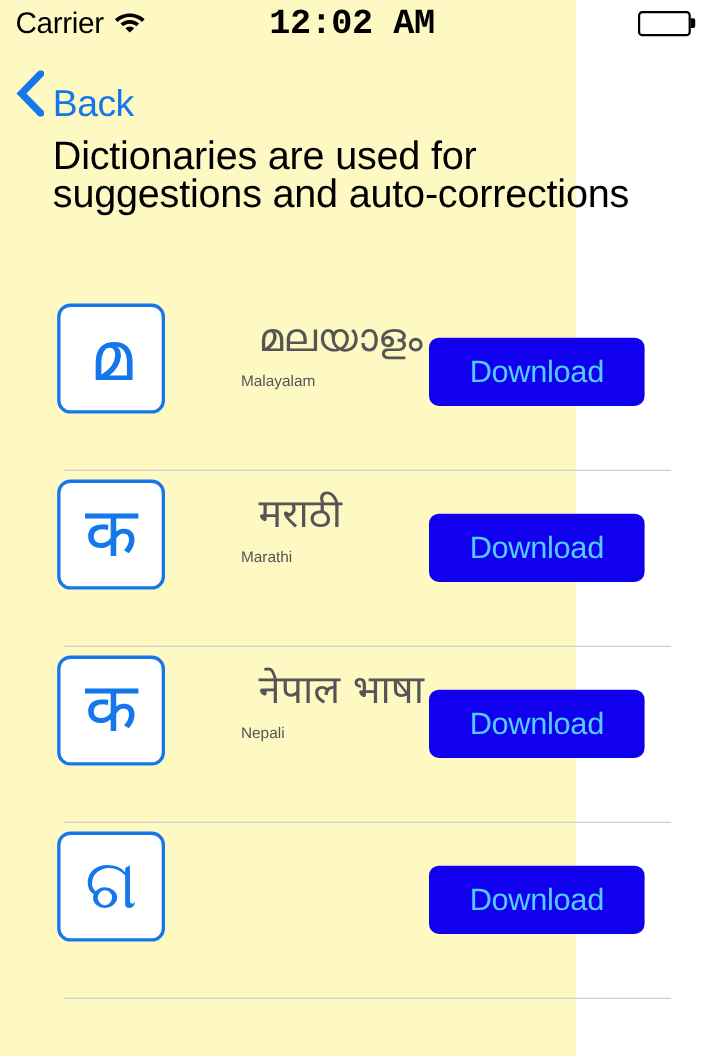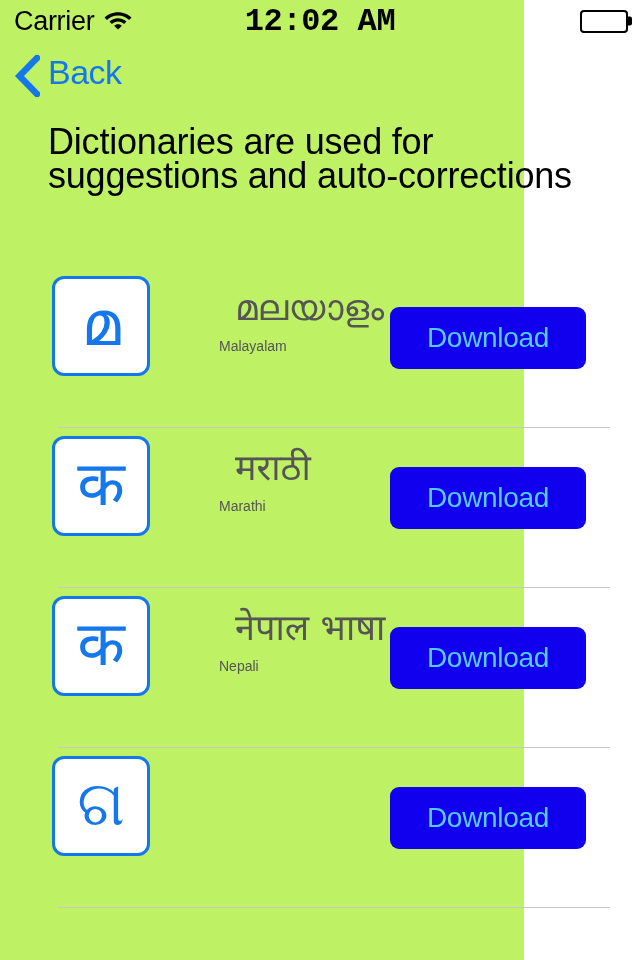--- a/index.html
+++ b/index.html
@@ -9,21 +9,21 @@
     height: 960px;
     background: #ffffff;
     font-family: "Liberation Sans", "DejaVu Sans", sans-serif;
     overflow: hidden;
   }
 
   #app {
     position: relative;
     width: 524px;
     height: 960px;
-    background: #bef264;
+    background: #fef9c3;
   }
 
   
   .status-bar {
     position: absolute;
     top: 0; left: 0;
     width: 640px;
     height: 42px;
     display: flex;
     align-items: center;
@@ -90,21 +90,21 @@
     top: 55px;
     left: 0;
     width: 640px;
     height: 62px;
   }
   .back-button {
     position: absolute;
     left: 14px;
     top: 0;
     display: flex;
-    align-items: flex-start;
+    align-items: flex-end;
     gap: 8px;
     cursor: pointer;
     height: 56px;
   }
   .chevron-left { display: block; }
   .back-label {
     font-size: 34px;
     color: #1478ec;
     line-height: 1;
     letter-spacing: -0.5px;

